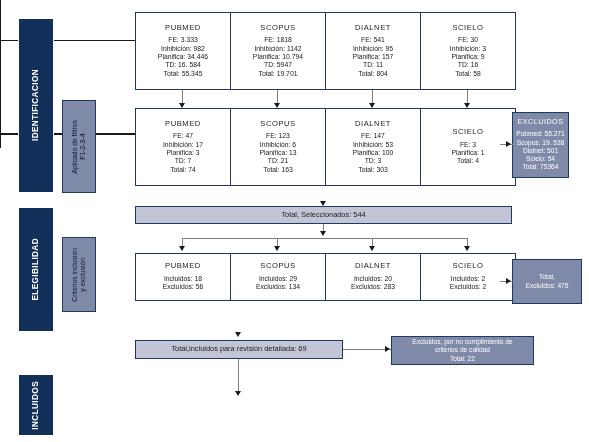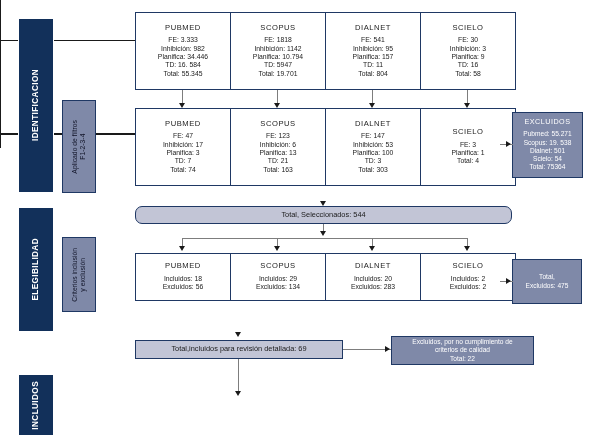--- a/index.html
+++ b/index.html
@@ -258,21 +258,21 @@
 
   <div class="box box-white" style="left:420px; top:108px; width:96px; height:78px;">
     <div class="box-title">SCIELO</div>
     <div class="box-lines">
       <div>FE: 3</div>
       <div>Planifica: 1</div>
       <div>Total: 4</div>
     </div>
   </div>
 
-  <div class="box box-slate" style="left:512px; top:112px; width:71px; height:66px;">
+  <div class="box box-slate" style="left:512px; top:112px; width:57px; height:66px;">
     <div class="slate-title">EXCLUIDOS</div>
     <div class="slate-lines">
       <div>Pubmed: 55.271</div>
       <div>Scopus: 19. 538</div>
       <div>Dialnet: 501</div>
       <div>Scielo: 54</div>
       <div>Total: 75364</div>
     </div>
   </div>
 
@@ -281,21 +281,21 @@
   <div class="arrow-right" style="left:506px; top:140.5px;"></div>
 
   <div class="vline-dark" style="left:182px; top:186px; height:10px;"></div>
   <div class="vline-dark" style="left:277px; top:186px; height:10px;"></div>
   <div class="vline-dark" style="left:372px; top:186px; height:10px;"></div>
   <div class="vline-dark" style="left:467px; top:186px; height:10px;"></div>
   <div class="hline-dark" style="left:182px; top:195px; width:286px;"></div>
   <div class="vline-dark" style="left:323px; top:195px; height:8px;"></div>
   <div class="arrow-down" style="left:320px; top:201px;"></div>
 
-  <div class="box box-light" style="left:135px; top:206px; width:377px; height:18px;border-radius:7px;">
+  <div class="box box-light" style="left:135px; top:206px; width:377px; height:18px;">
     <div class="bar-label">Total, Seleccionados: 544</div>
   </div>
 
   <div class="vline" style="left:323px; top:224px; height:9px;"></div>
   <div class="arrow-down" style="left:320px; top:231px;"></div>
   <div class="hline" style="left:182px; top:238px; width:286px;"></div>
   <div class="vline" style="left:182px; top:238px; height:10px;"></div>
   <div class="vline" style="left:277px; top:238px; height:10px;"></div>
   <div class="vline" style="left:372px; top:238px; height:10px;"></div>
   <div class="vline" style="left:467px; top:238px; height:10px;"></div>

